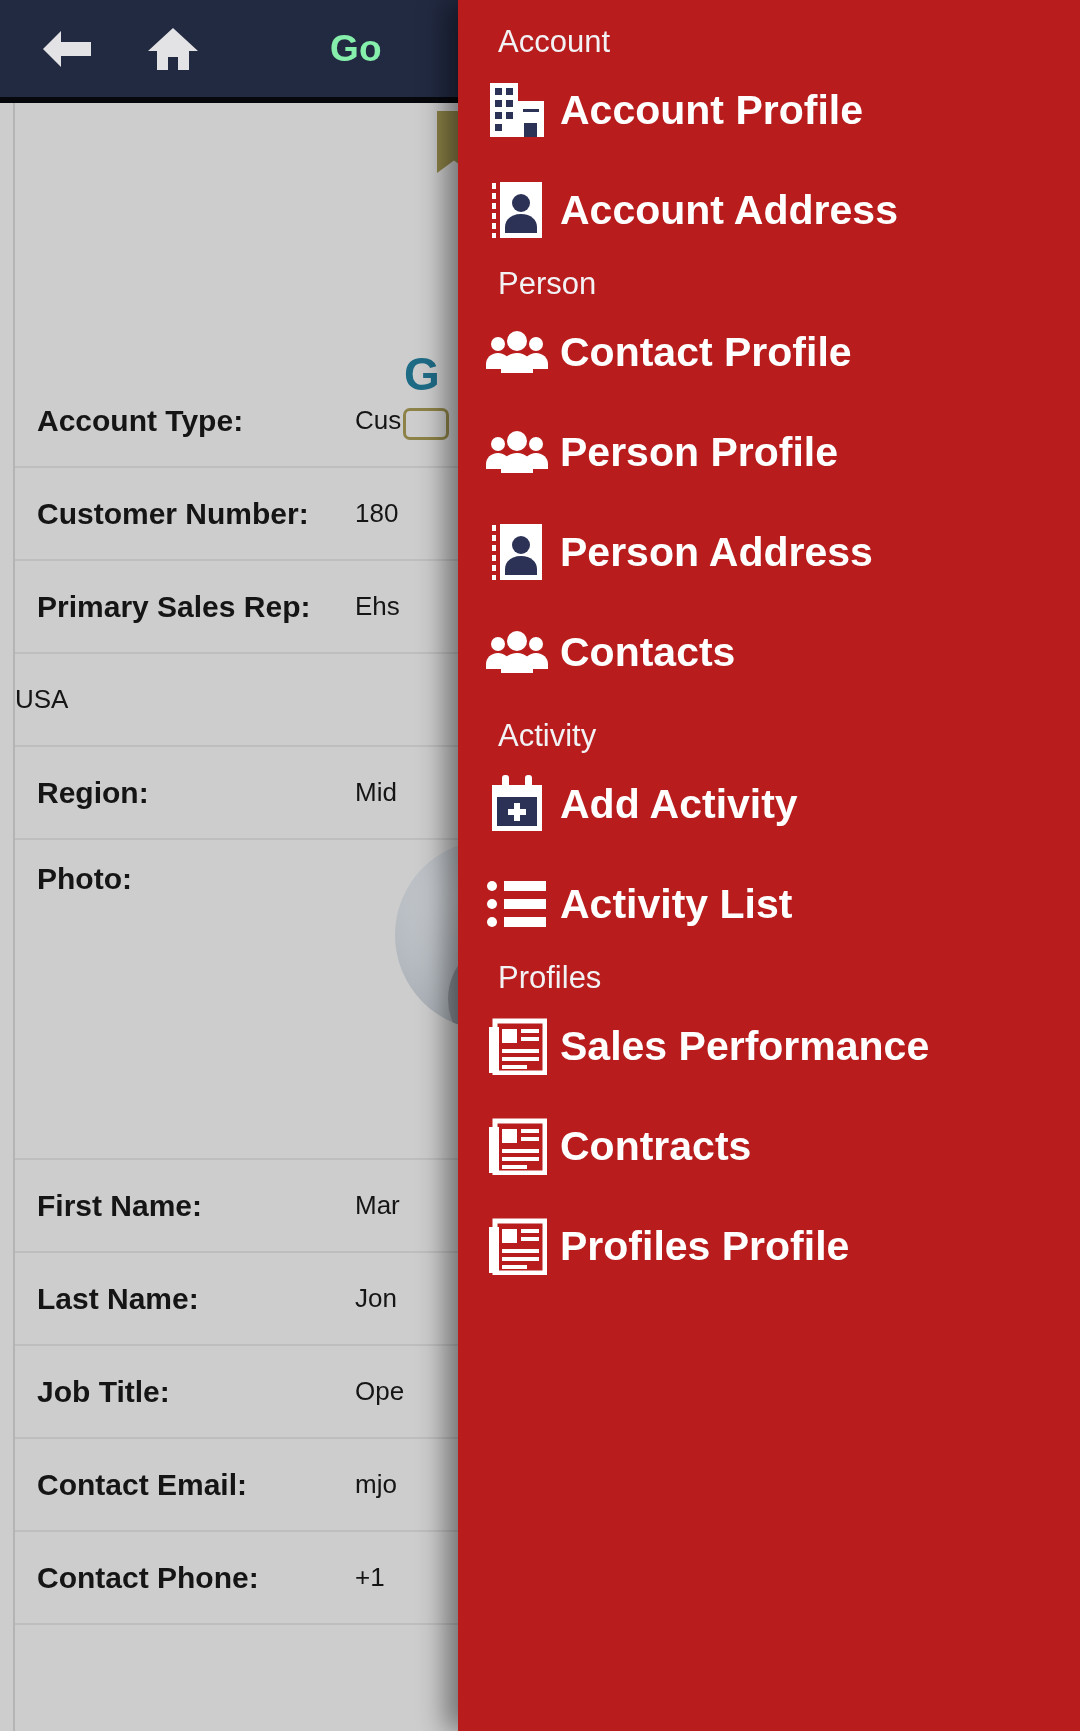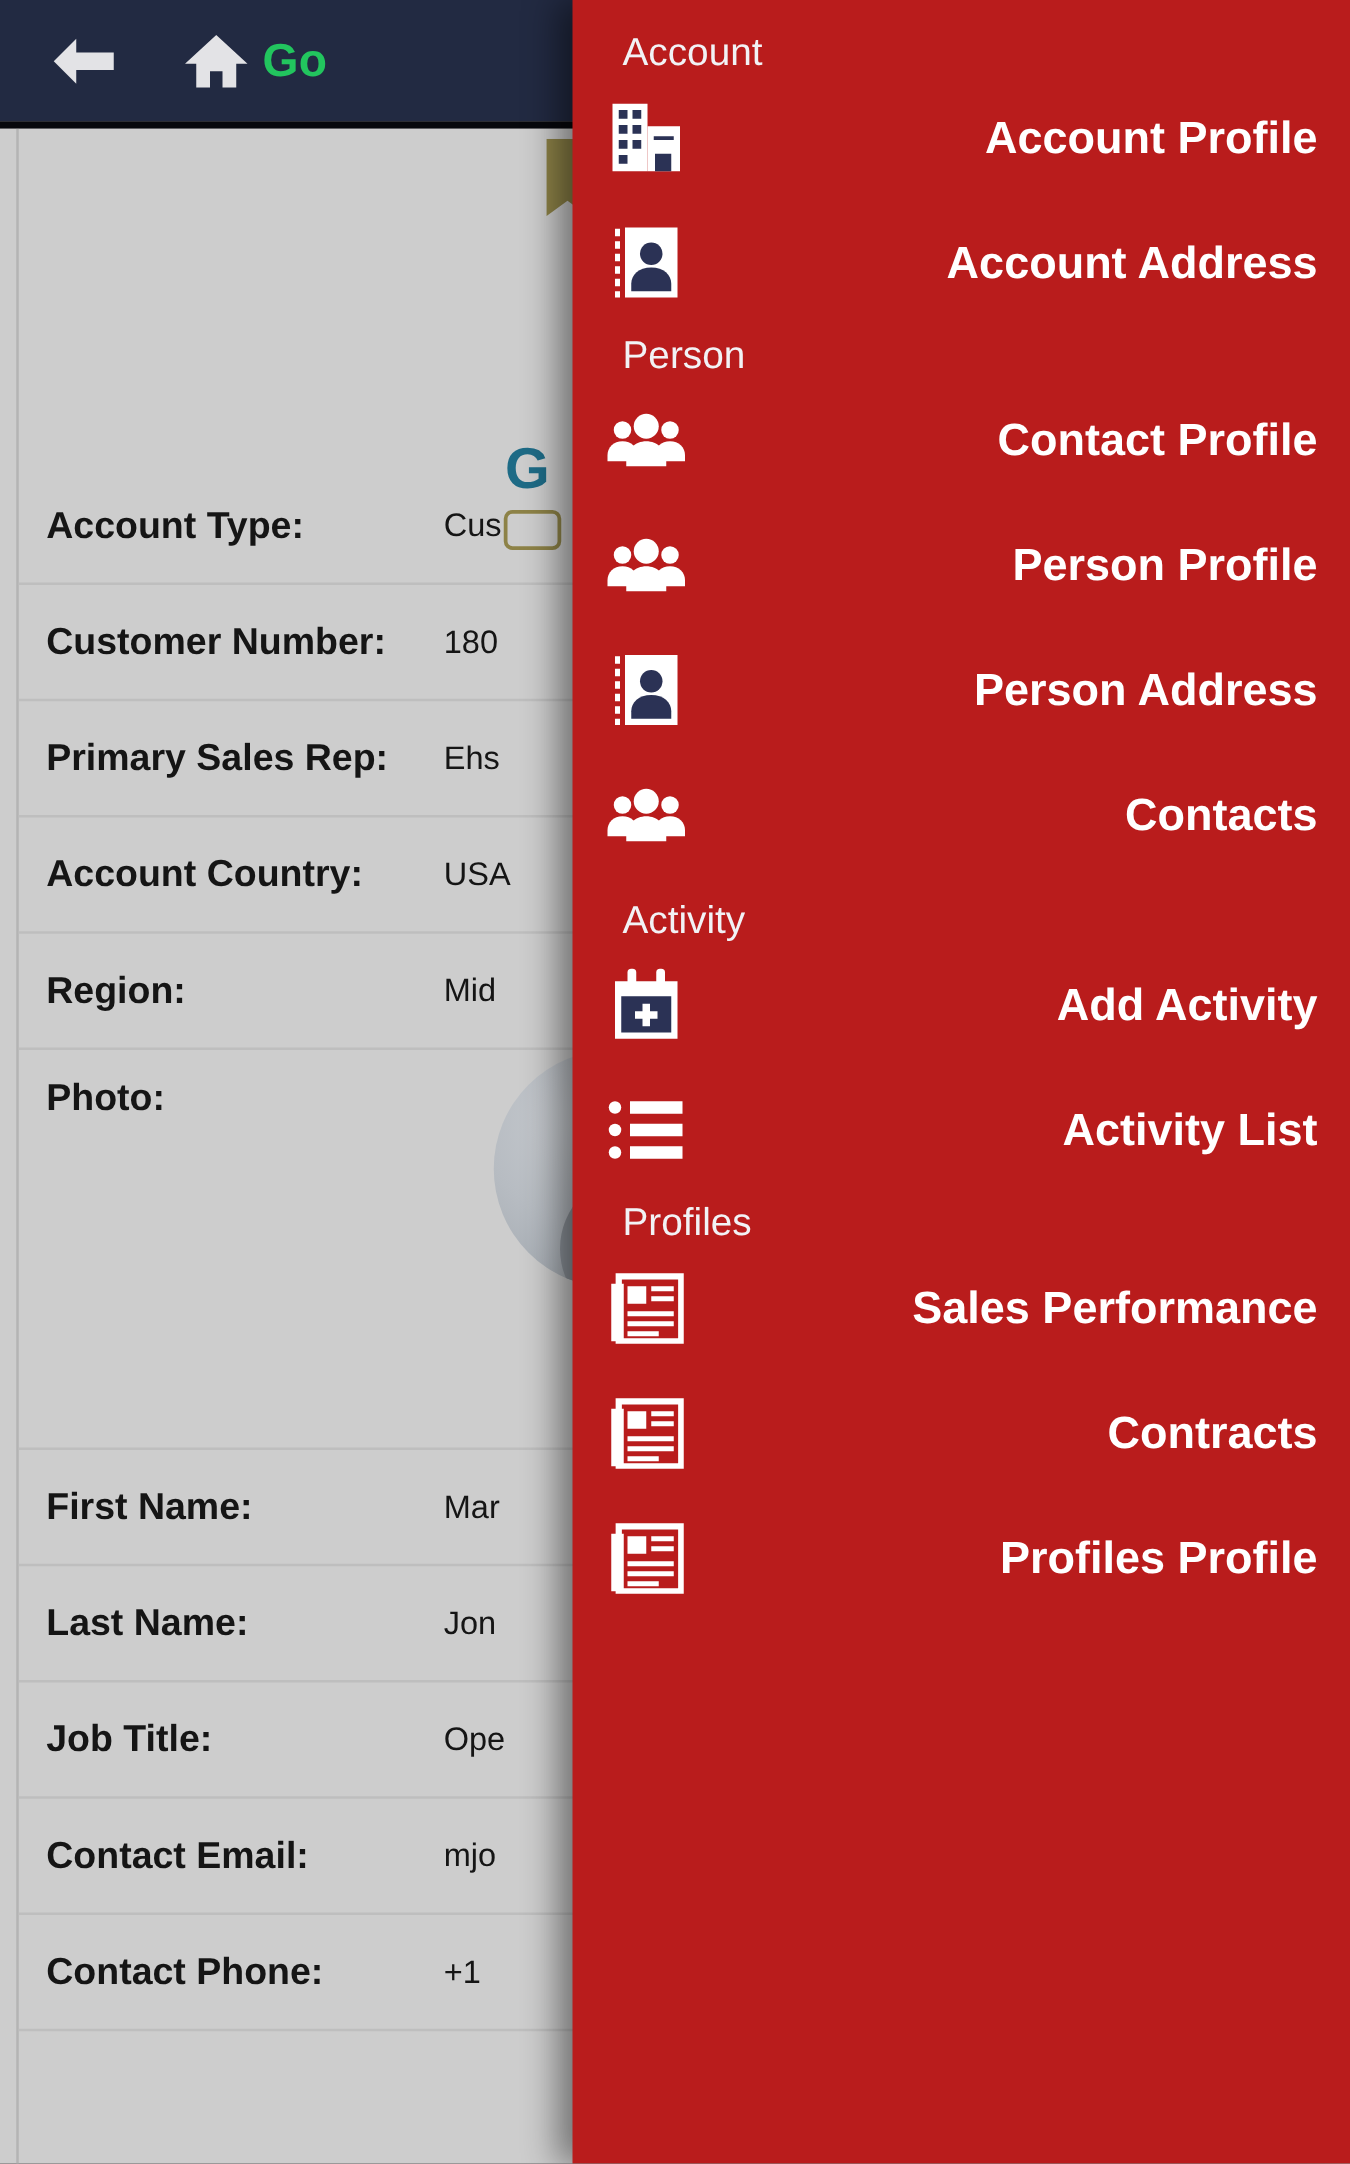--- a/index.html
+++ b/index.html
@@ -40,23 +40,24 @@
   .bar-btn {
     width: 74px;
     height: 74px;
     display: flex;
     align-items: center;
     justify-content: center;
     flex: 0 0 auto;
   }
   .bar-btn svg { display: block; }
   #appbar-title {
-    color: #22c55e;
+    color: #86efac;
     font-size: 37px;
     font-weight: bold;
+    margin-left: 120px;
     white-space: nowrap;
     letter-spacing: .3px;
   }
 
   
   #content {
     position: absolute;
     top: 103px; left: 0;
     width: 1080px;
     height: 1628px;
@@ -181,23 +182,23 @@
     width: 86px;
     flex: 0 0 auto;
     margin-left: 16px;
     display: flex;
     align-items: center;
     justify-content: center;
   }
   .drawer-icon svg { display: block; }
   .drawer-label {
     flex: 1 1 auto;
-    text-align: right;
+    text-align: left;
     color: #ffffff;
-    font-size: 36px;
+    font-size: 41px;
     font-weight: bold;
     padding-right: 26px;
     white-space: nowrap;
   }
 </style>
 </head>
 <body>
 
 <div id="screen">
 
@@ -234,21 +235,20 @@
         </div>
         <div class="field-row">
           <div class="field-label">Customer Number:</div>
           <div class="field-value">180</div>
         </div>
         <div class="field-row">
           <div class="field-label">Primary Sales Rep:</div>
           <div class="field-value">Ehs</div>
         </div>
         <div class="field-row">
-          <div class="field-label">Account Country:</div>
           <div class="field-value">USA</div>
         </div>
         <div class="field-row">
           <div class="field-label">Region:</div>
           <div class="field-value">Mid</div>
         </div>
         <div class="field-row tall">
           <div class="field-label">Photo:</div>
           <div class="field-value"></div>
           <div id="photo-circle"></div>

